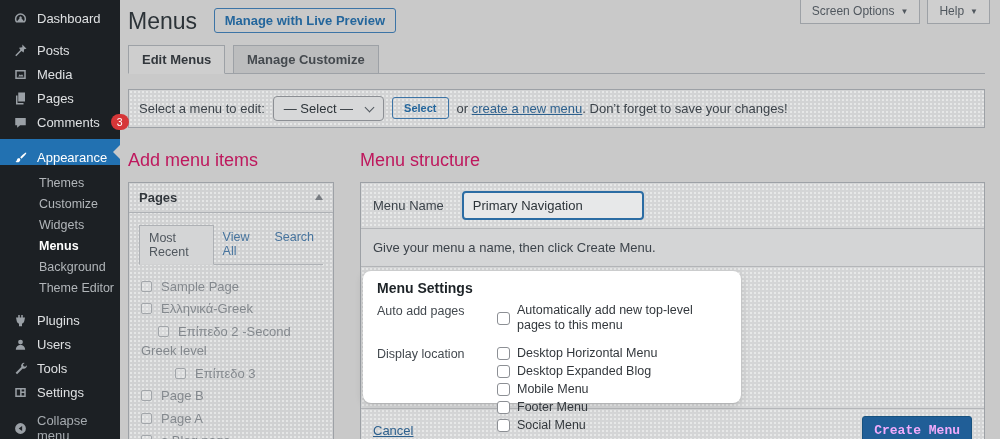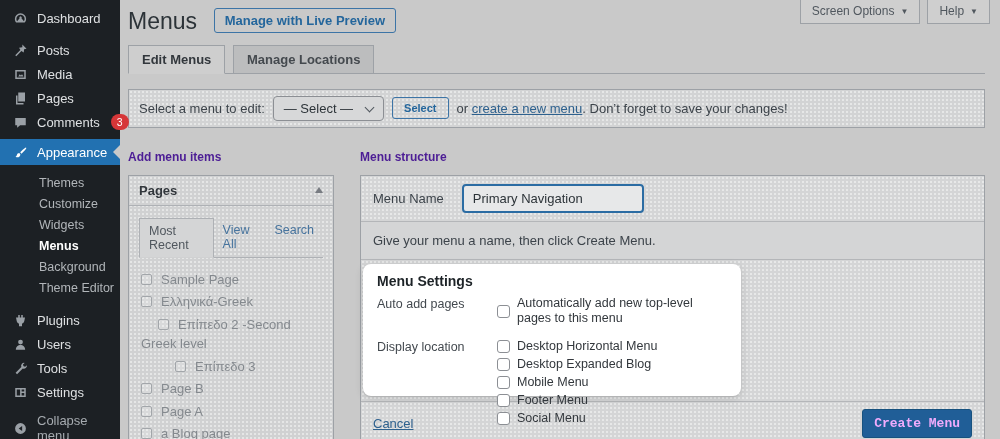--- a/index.html
+++ b/index.html
@@ -12,21 +12,21 @@
     background-image:radial-gradient(rgba(255,255,255,0.45) 0.9px, transparent 0.9px);
     background-size:4px 4px;
   }
   
   .sidebar { position:absolute; left:0; top:0; bottom:0; width:120px; background:#1c2024; z-index:5; }
   .sb-item { height:24px; display:flex; align-items:center; gap:9px; padding-left:13px;
              color:#dee0e2; font-size:13px; cursor:pointer; position:relative; }
   .sb-item.first { height:28px; margin-bottom:6px; }
   .sb-ico { width:15px; height:15px; flex:none; color:#9aa0a6; display:flex; align-items:center; }
   .sb-ico svg { width:15px; height:15px; display:block; }
-  .sb-item.active { background:#2271b1; color:#fff; height:26px; margin-top:5px; }
+  .sb-item.active { background:#2271b1; color:#fff; height:26px; margin-top:5px;align-items:flex-end; }
   .sb-item.active .sb-ico { color:#fff; }
   .sb-arrow { position:absolute; right:0; top:50%; transform:translateY(-50%);
               width:0; height:0; border:7px solid transparent; border-right-color:#c9c9c9; border-left-width:0; }
   .badge { background:#d63638; color:#fff; font-size:10.5px; line-height:1;
            padding:3px 6px; border-radius:9px; margin-left:2px; }
   .sb-sub { padding:7px 0 10px; }
   .sb-sub-item { padding:3.5px 0 3.5px 39px; font-size:12.5px; color:#b2b6ba; cursor:pointer; }
   .sb-sub-item.current { color:#fff; font-weight:700; }
   .sb-collapse { margin-top:12px; color:#a6abb0; }
   
@@ -54,21 +54,21 @@
   .wp-select .chev { position:absolute; right:10px; top:7px; width:7px; height:7px;
     border-right:1.6px solid #50575e; border-bottom:1.6px solid #50575e; transform:rotate(45deg); }
   .select-btn { color:#24669c; border:1px solid #3c74a6; background:transparent; border-radius:3px;
     padding:4px 11px; font-size:11px; font-weight:600; cursor:pointer;
     font-family:"Liberation Sans","DejaVu Sans",sans-serif; }
   .link { color:#2e618e; text-decoration:underline; cursor:pointer; }
   
   .columns { display:flex; margin:22px 15px 0 0; gap:26px; align-items:flex-start; }
   .col-left { width:206px; flex:none; }
   .col-right { flex:1; min-width:0; }
-  h2.col-heading { font-size:12px; font-weight:700; color:#4c1d95; margin-bottom:11px; }
+  h2.col-heading { font-size:18px; font-weight:400; color:#be185d; margin-bottom:11px; }
   
   .accordion { border:1px solid #9da1a6; background-color:#d0d1d2; }
   .acc-header { padding:7px 10px; display:flex; justify-content:space-between; align-items:center;
     font-weight:700; font-size:13px; color:#32373c; cursor:pointer; }
   .acc-header.bordered { border-bottom:1px solid #aeb1b5; }
   .tri-up { width:0; height:0; border:4.5px solid transparent; border-bottom:6px solid #787c82; margin-top:-5px; }
   .acc-inner { padding:0 10px; }
   .inner-tabs { padding-top:12px; border-bottom:1px solid #aeb1b5; display:flex; font-size:12.5px; }
   .inner-tab-current { padding:5px 9px; border:1px solid #aeb1b5; border-bottom:1px solid #d0d1d2;
     margin-bottom:-1px; color:#50575e; background-color:#d4d5d6; cursor:pointer; }
@@ -223,21 +223,21 @@
       </div>
       <div class="screen-btn">
         <span>Help</span>
         <span class="chev-sm">▼</span>
       </div>
     </div>
   </div>
 
   <div class="nav-tabs">
     <span class="nav-tab active">Edit Menus</span>
-    <span class="nav-tab">Manage Locations</span>
+    <span class="nav-tab">Manage Customize</span>
   </div>
 
   <div class="select-bar dots">
     <span>Select a menu to edit:</span>
     <div class="wp-select">
       <span>— Select —</span>
       <span class="chev"></span>
     </div>
     <button class="select-btn">Select</button>
     <span>

